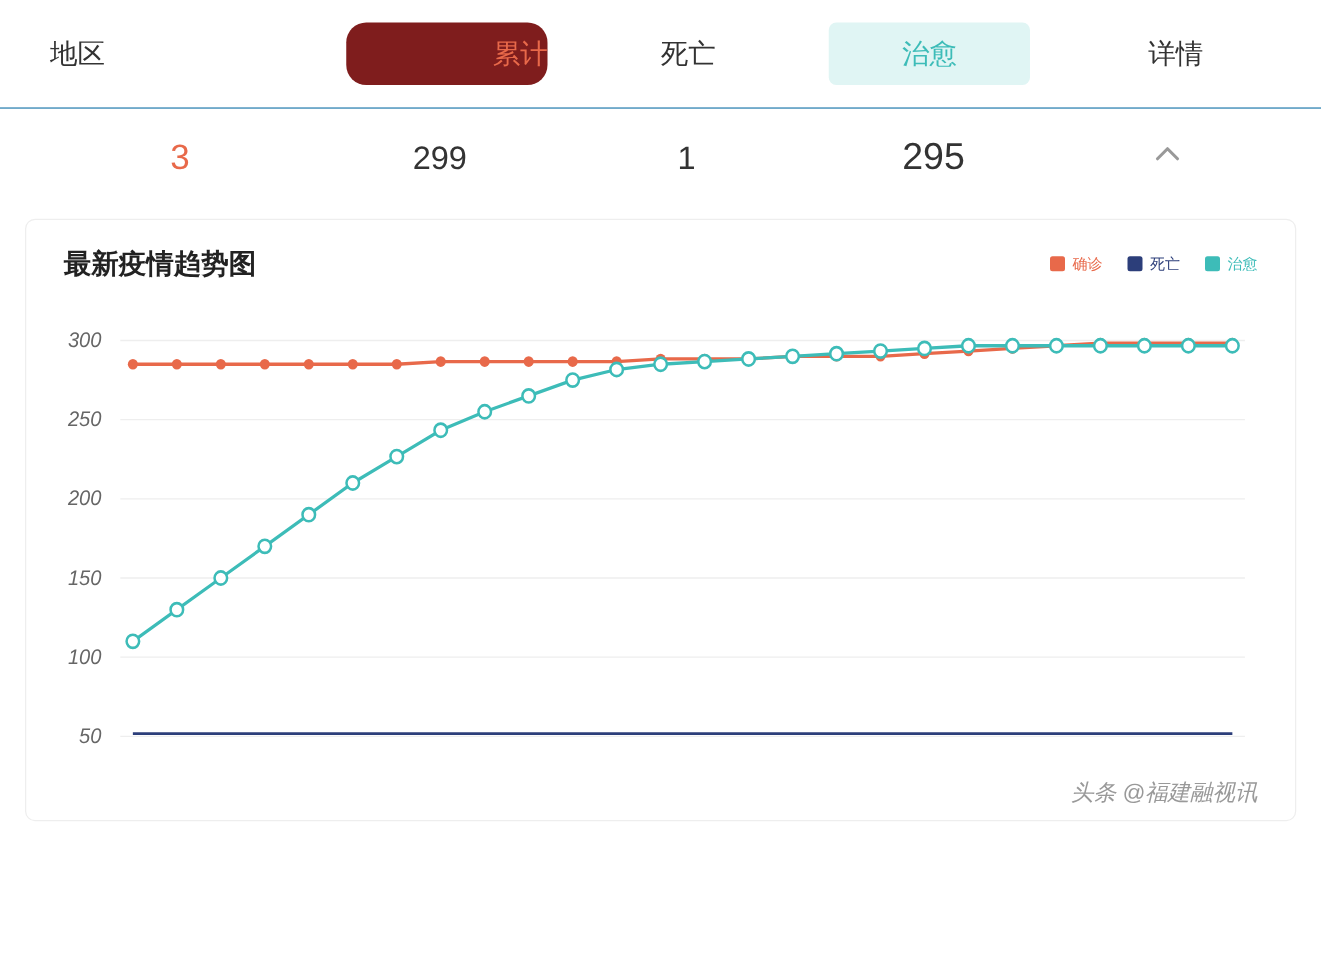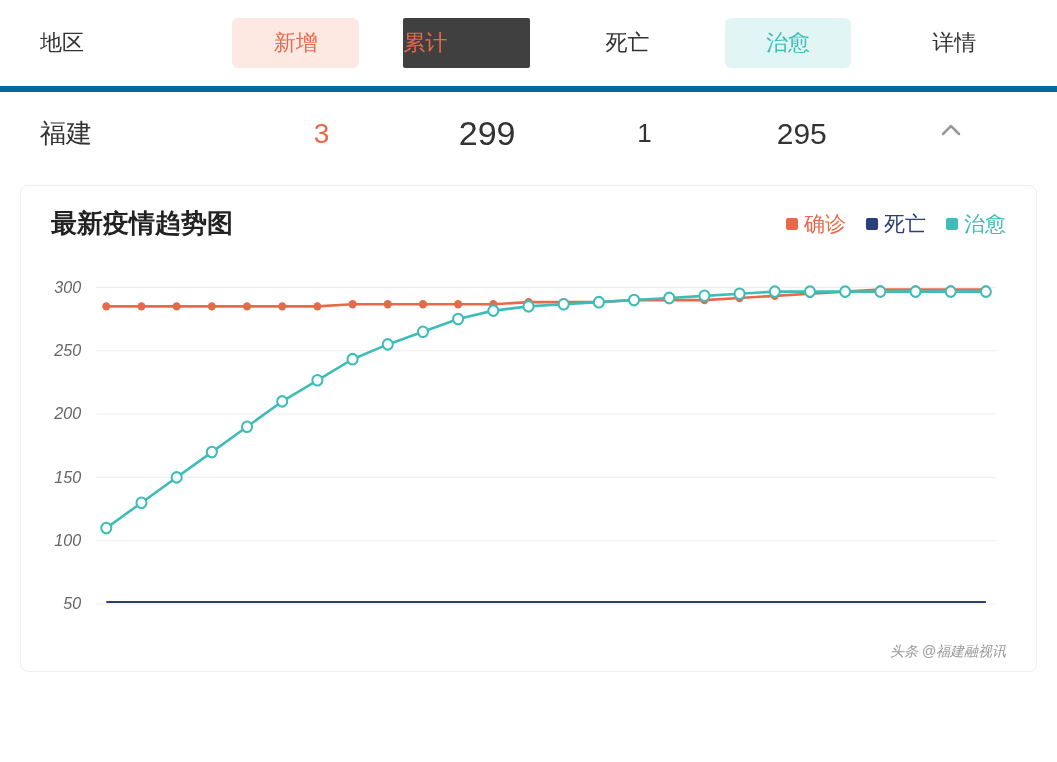--- a/index.html
+++ b/index.html
@@ -8,80 +8,80 @@
       background: #fff;
       width: 1057px;
       min-height: 762px;
     }
 
     .header-row {
       display: flex;
       align-items: center;
       padding: 18px 40px;
       background: #fff;
-      border-bottom: 6px solid #0369a1;
+      border-bottom: 1px solid #0369a1;
       gap: 40px;
     }
     .header-cell {
       font-size: 22px;
       font-weight: 500;
       color: #333;
     }
     .header-cell.region { flex: 1.2; }
     .header-cell.new-cases { flex: 1; color: #e8694a; background: #fde8e2; text-align: center; padding: 10px 0; border-radius: 6px; }
-    .header-cell.total { flex: 1; color: #e8694a; background: #404040; text-align: left; padding: 10px 0; border-radius: 2px; margin-left: 4px; }
+    .header-cell.total { flex: 1; color: #e8694a; background: #7f1d1d; text-align: right; padding: 10px 0; border-radius: 16px; margin-left: 4px; }
     .header-cell.deaths { flex: 0.9; color: #333; text-align: center; padding: 10px 0; }
     .header-cell.recovered { flex: 1; color: #3dbcb8; background: #e0f5f4; text-align: center; padding: 10px 0; border-radius: 6px; }
     .header-cell.detail { flex: 0.8; color: #333; text-align: center; padding: 10px 12px; }
 
     .data-row {
       display: flex;
       align-items: center;
       padding: 22px 40px;
       background: #fff;
     }
     .data-cell {
       font-size: 26px;
       color: #333;
     }
     .data-cell.region { flex: 1.2; font-size: 26px; }
     .data-cell.new-cases { flex: 1; color: #e8694a; text-align: center; font-size: 28px; font-weight: 500; }
-    .data-cell.total { flex: 1; text-align: center; font-size: 34px; }
+    .data-cell.total { flex: 1; text-align: center; font-size: 26px; }
     .data-cell.deaths { flex: 0.9; text-align: center; font-size: 26px; }
     .data-cell.recovered { flex: 1; text-align: center; font-size: 30px; color: #333; }
     .data-cell.detail { flex: 0.8; text-align: center; }
 
     .chart-container {
       margin: 10px 20px 0;
       background: #fff;
       border: 1px solid #eee;
       border-radius: 8px;
       padding: 20px 30px 30px;
     }
     .chart-header {
       display: flex;
       align-items: center;
       margin-bottom: 20px;
     }
     .chart-title {
-      font-size: 26px;
+      font-size: 22px;
       font-weight: bold;
       color: #222;
       flex: 1;
     }
     .legend {
       display: flex;
       align-items: center;
       gap: 20px;
     }
     .legend-item {
       display: flex;
       align-items: center;
       gap: 6px;
-      font-size: 21px;
+      font-size: 12px;
     }
     .legend-dot {
       width: 12px;
       height: 12px;
       border-radius: 2px;
     }
     .legend-label-confirmed { color: #e8694a; }
     .legend-label-deaths { color: #2c3e7a; }
     .legend-label-recovered { color: #3dbcb8; }
 
@@ -89,38 +89,36 @@
       position: relative;
       width: 100%;
       height: 380px;
       font-style: italic;
     }
 
     .watermark {
       position: absolute;
       bottom: -20px;
       right: 0;
-      font-size: 14px;
+      font-size: 18px;
       color: #999;
     }
   </style>
 </head>
 <body>
 
 <div class="header-row">
   <div class="header-cell region">地区</div>
-  <div class="header-cell new-cases">新增</div>
   <div class="header-cell total">累计</div>
   <div class="header-cell deaths">死亡</div>
   <div class="header-cell recovered">治愈</div>
   <div class="header-cell detail">详情</div>
 </div>
 
 <div class="data-row">
-  <div class="data-cell region">福建</div>
   <div class="data-cell new-cases">3</div>
   <div class="data-cell total">299</div>
   <div class="data-cell deaths">1</div>
   <div class="data-cell recovered">295</div>
   <div class="data-cell detail">
     <svg width="24" height="24" viewBox="0 0 24 24" fill="none">
       <polyline points="4,16 12,8 20,16" stroke="#999" stroke-width="2.5" stroke-linecap="round" stroke-linejoin="round" fill="none"></polyline>
     </svg>
   </div>
 </div>

